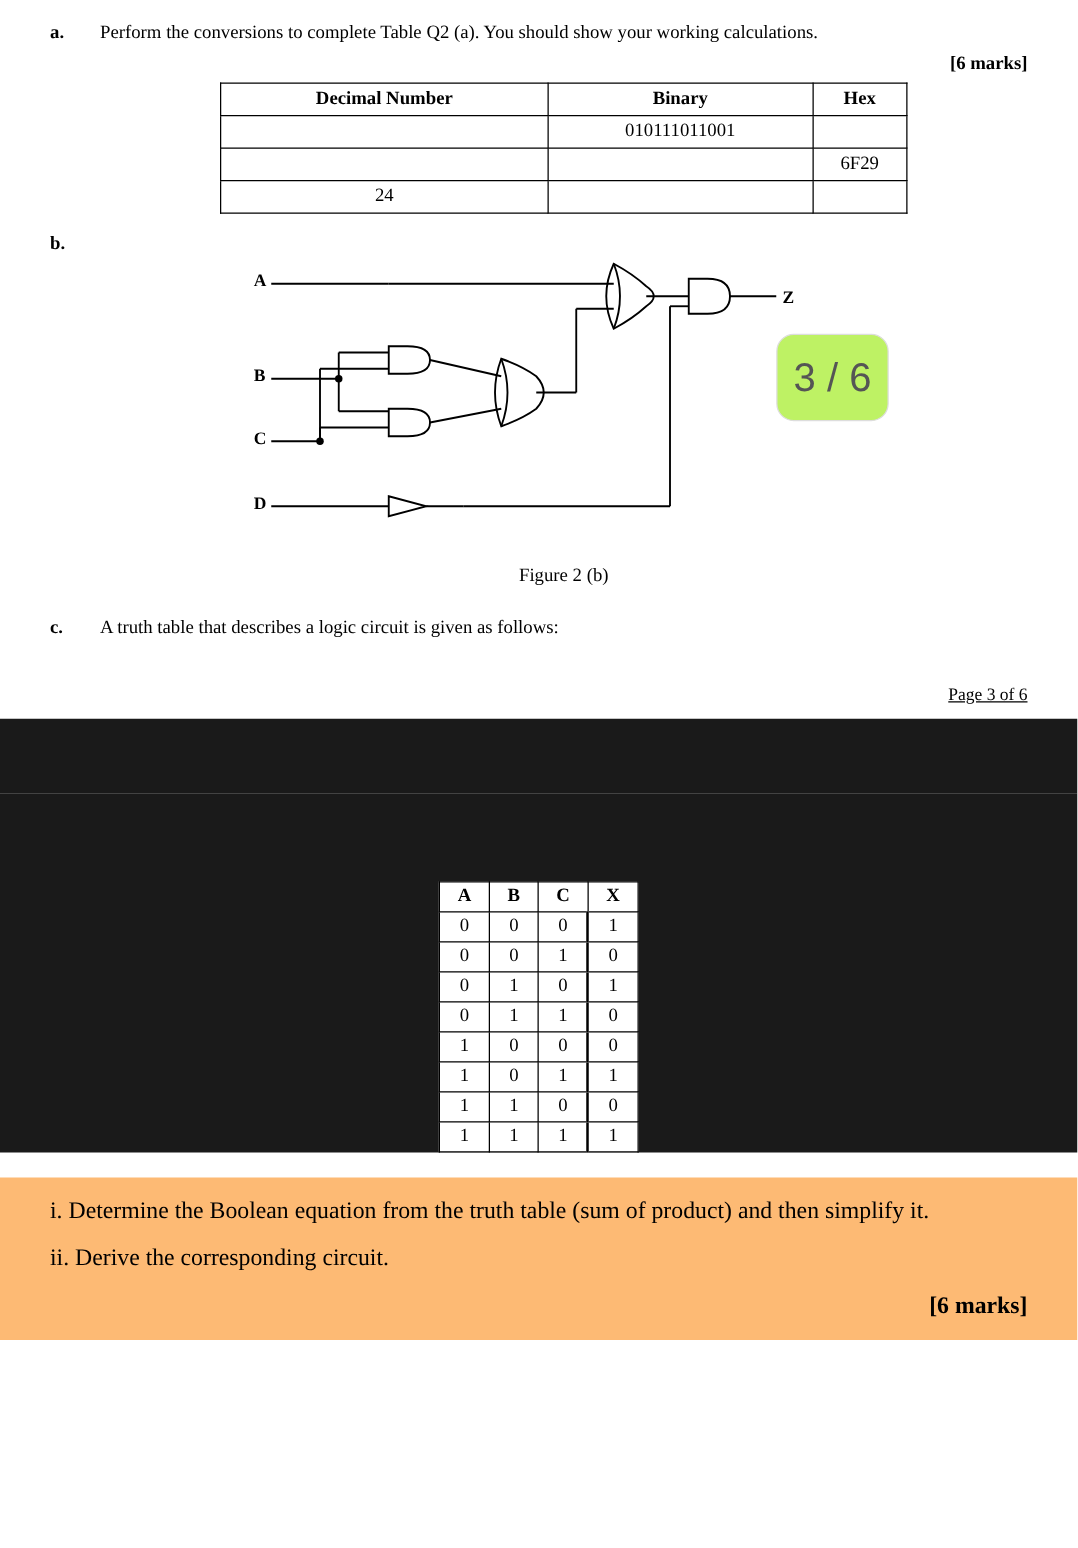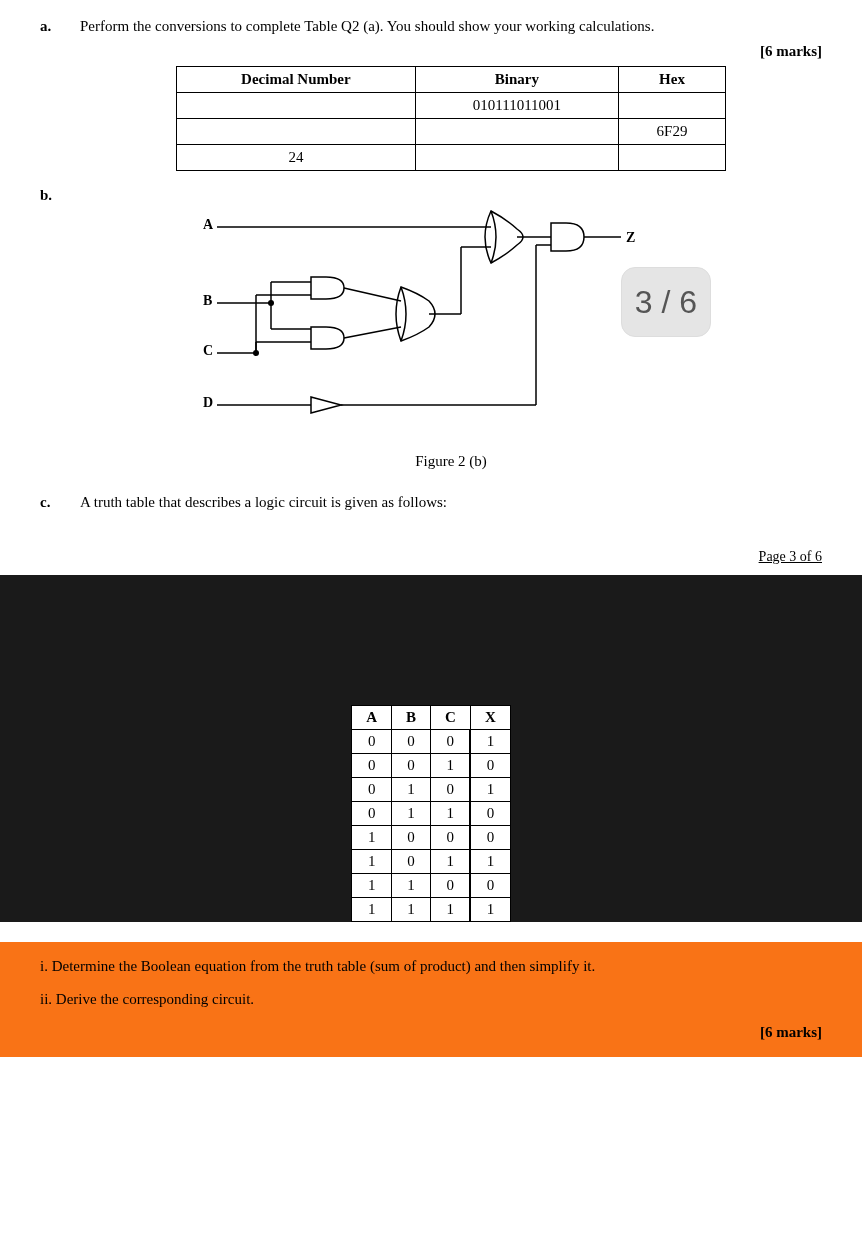--- a/index.html
+++ b/index.html
@@ -61,21 +61,21 @@
     }
 
     .conversion-table {
       border-collapse: collapse;
       margin: 0 auto 6px auto;
       width: 550px;
     }
 
     .conversion-table th, .conversion-table td {
       border: 1px solid #000;
-      padding: 4px 16px;
+      padding: 4px 0;
       text-align: center;
       font-size: 15px;
       font-family: "Times New Roman", Times, serif;
     }
 
     .table-caption {
       text-align: center;
       font-weight: bold;
       margin-top: 4px;
       margin-bottom: 12px;
@@ -132,42 +132,42 @@
       font-weight: bold;
       background: #fff;
     }
 
     .truth-table td.sep {
       border-left: 2px solid #000;
     }
 
     .bottom-text {
       color: #000;
-      font-size: 15px;
-      background: #f97316;
+      font-size: 19px;
+      background: #fdba74;
       padding: 16px 40px 16px 40px;
     }
 
     .bottom-text p {
       margin-bottom: 16px;
     }
 
     .bottom-marks {
       text-align: right;
       font-weight: bold;
     }
 
     
     .badge-36 {
       position: absolute;
       right: 10px;
       top: 80px;
       width: 90px;
       height: 70px;
-      background: #e5e5e5;
+      background: #bef264;
       border-radius: 14px;
       display: flex;
       align-items: center;
       justify-content: center;
       font-size: 32px;
       font-weight: normal;
       color: #555;
       font-family: Arial, sans-serif;
       border: 1px solid #ddd;
     }

